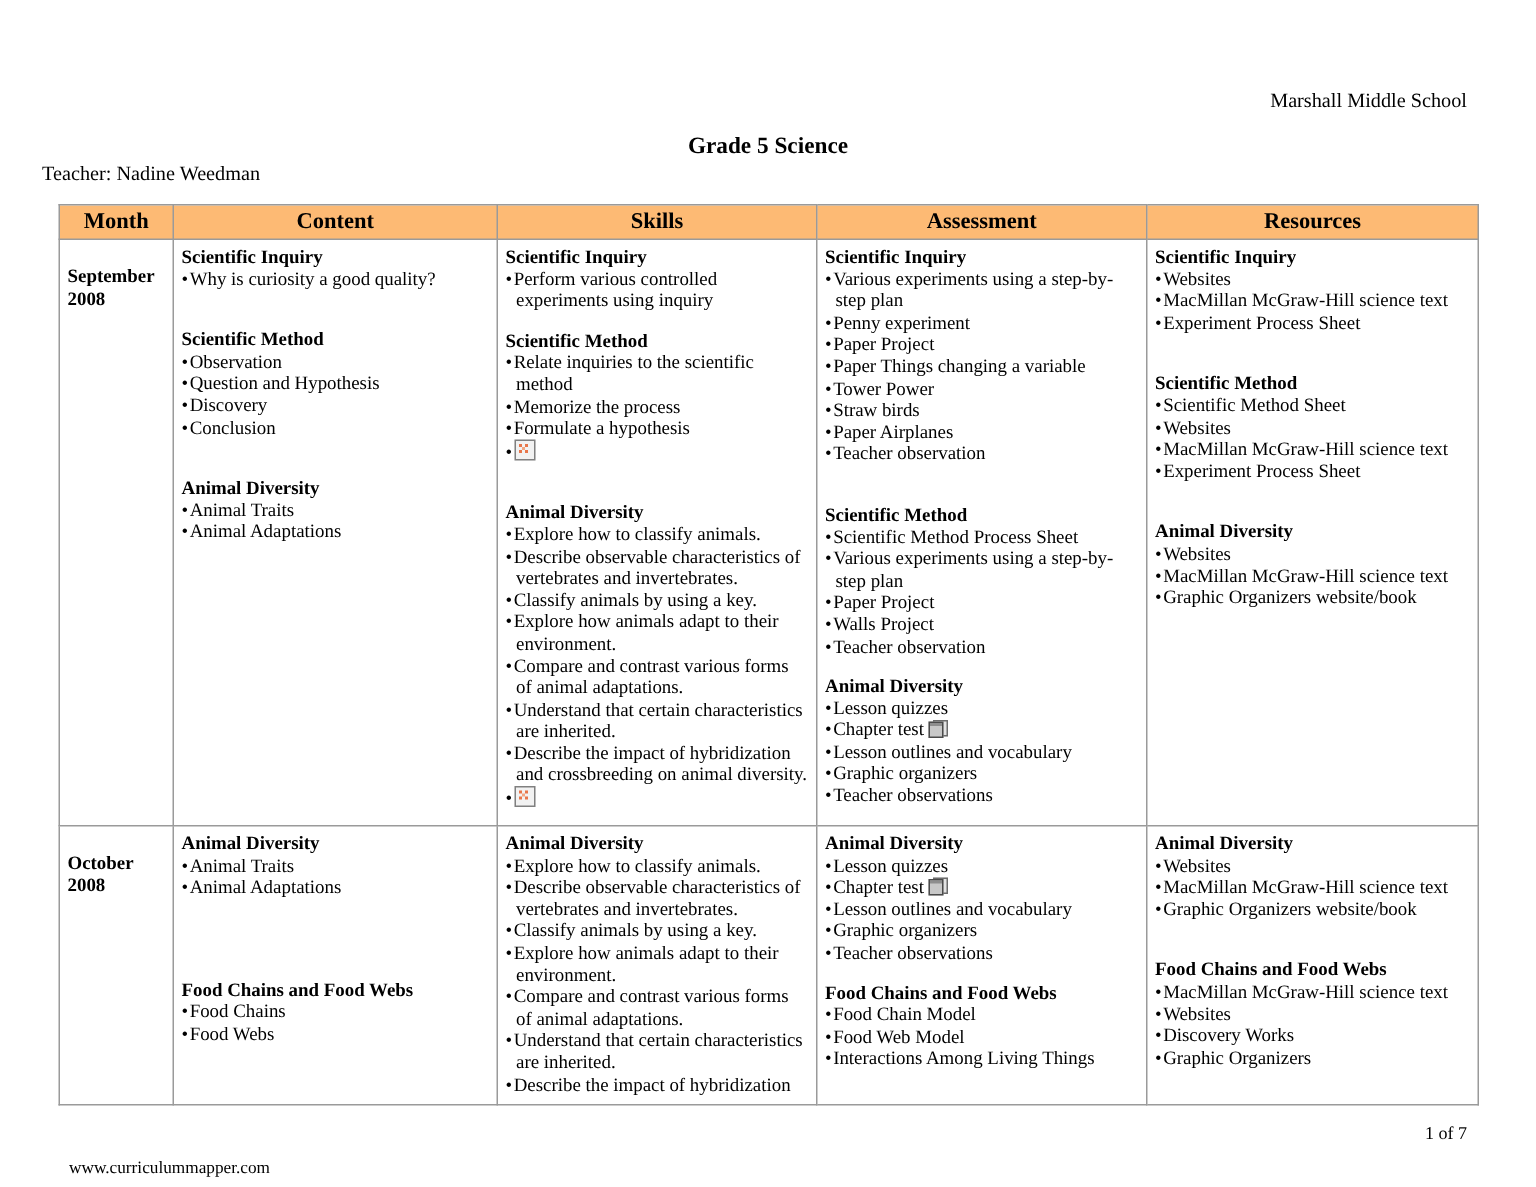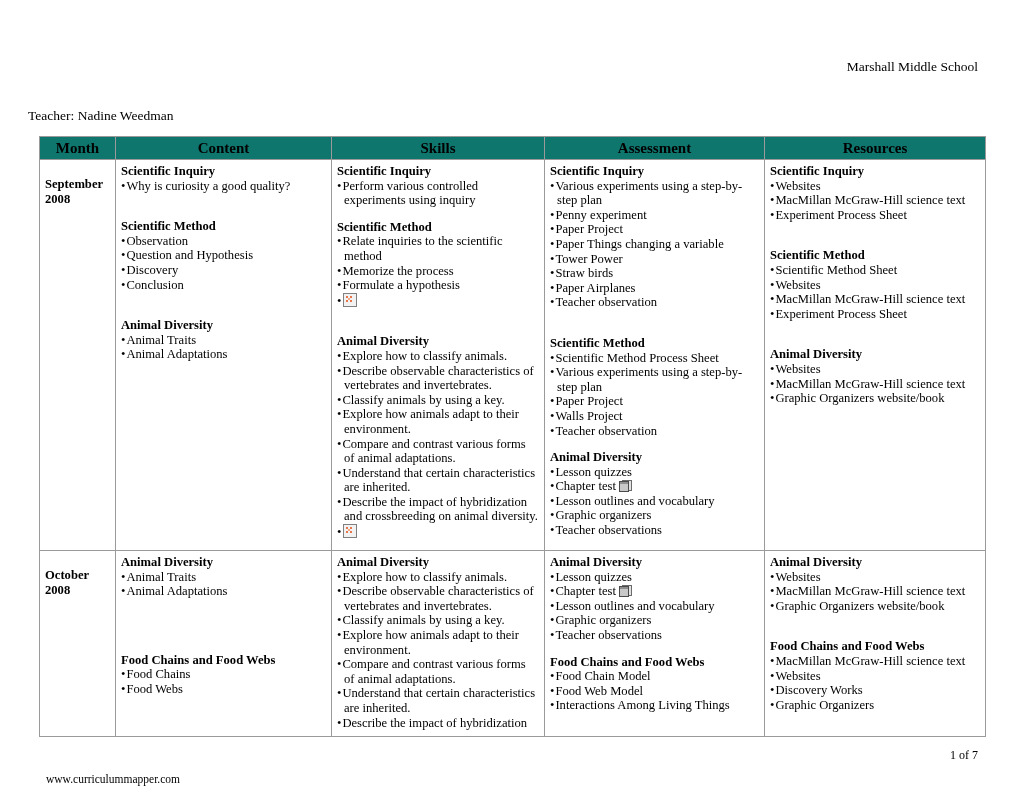--- a/index.html
+++ b/index.html
@@ -57,21 +57,21 @@
     border-collapse: collapse;
     table-layout: fixed;
   }
   .map-table th,
   .map-table td {
     border: 1px solid #9a9a9a;
     vertical-align: top;
     padding: 0;
   }
   .map-table thead th {
-    background: #0f766e;
+    background: #fdba74;
     text-align: center;
     font-size: 15px;
     font-weight: bold;
     height: 22px;
     line-height: 22px;
     padding: 0 2px;
   }
   .col-month   { width: 76px; }
   .col-content { width: 216px; }
   .col-skills  { width: 213px; }
@@ -182,20 +182,21 @@
     top: 733px;
     font-size: 12px;
   }
 </style>
 </head>
 <body>
 
 <div class="page">
 
   <div class="school-name">Marshall Middle School</div>
+  <div class="doc-title">Grade 5 Science</div>
   <div class="teacher-line">Teacher: Nadine Weedman</div>
 
   <table class="map-table">
     <colgroup>
       <col class="col-month">
       <col class="col-content">
       <col class="col-skills">
       <col class="col-assess">
       <col class="col-res">
     </colgroup>

